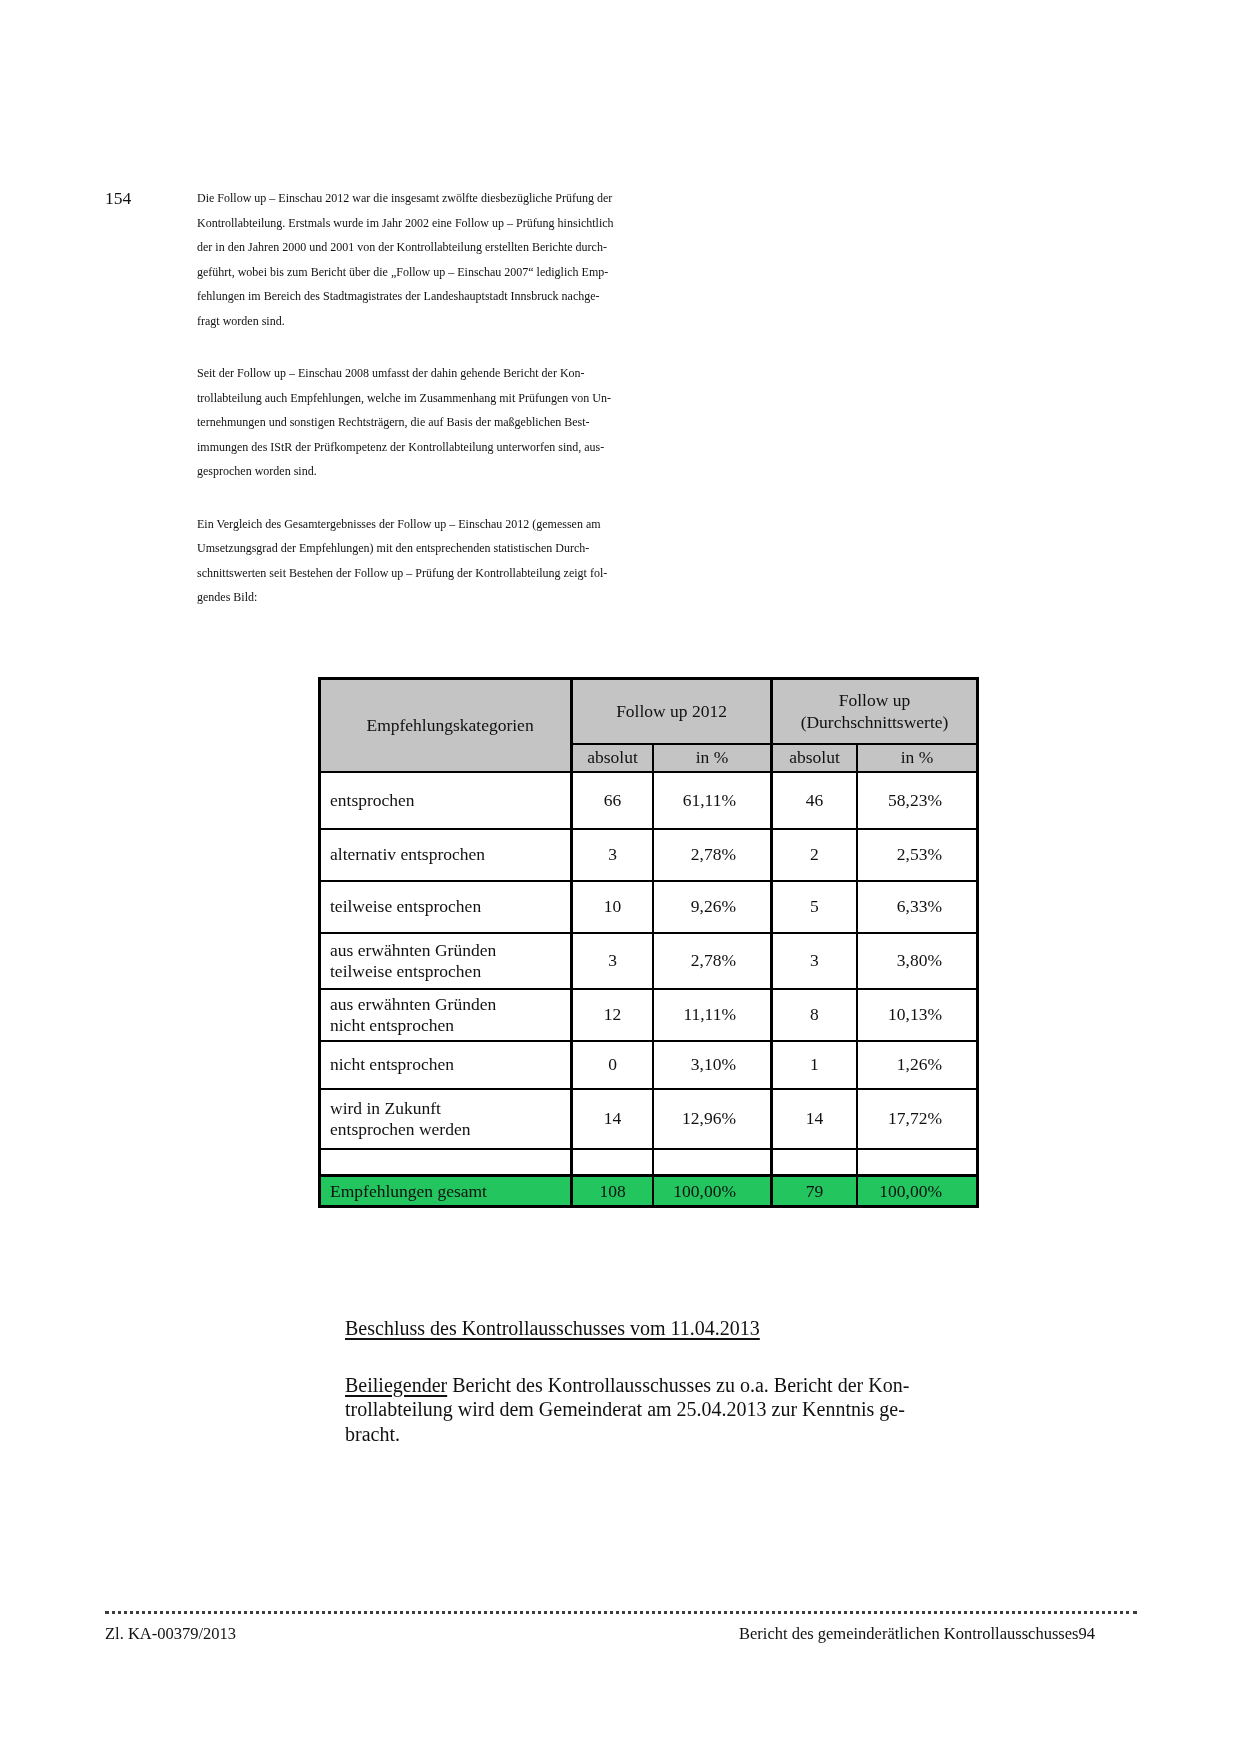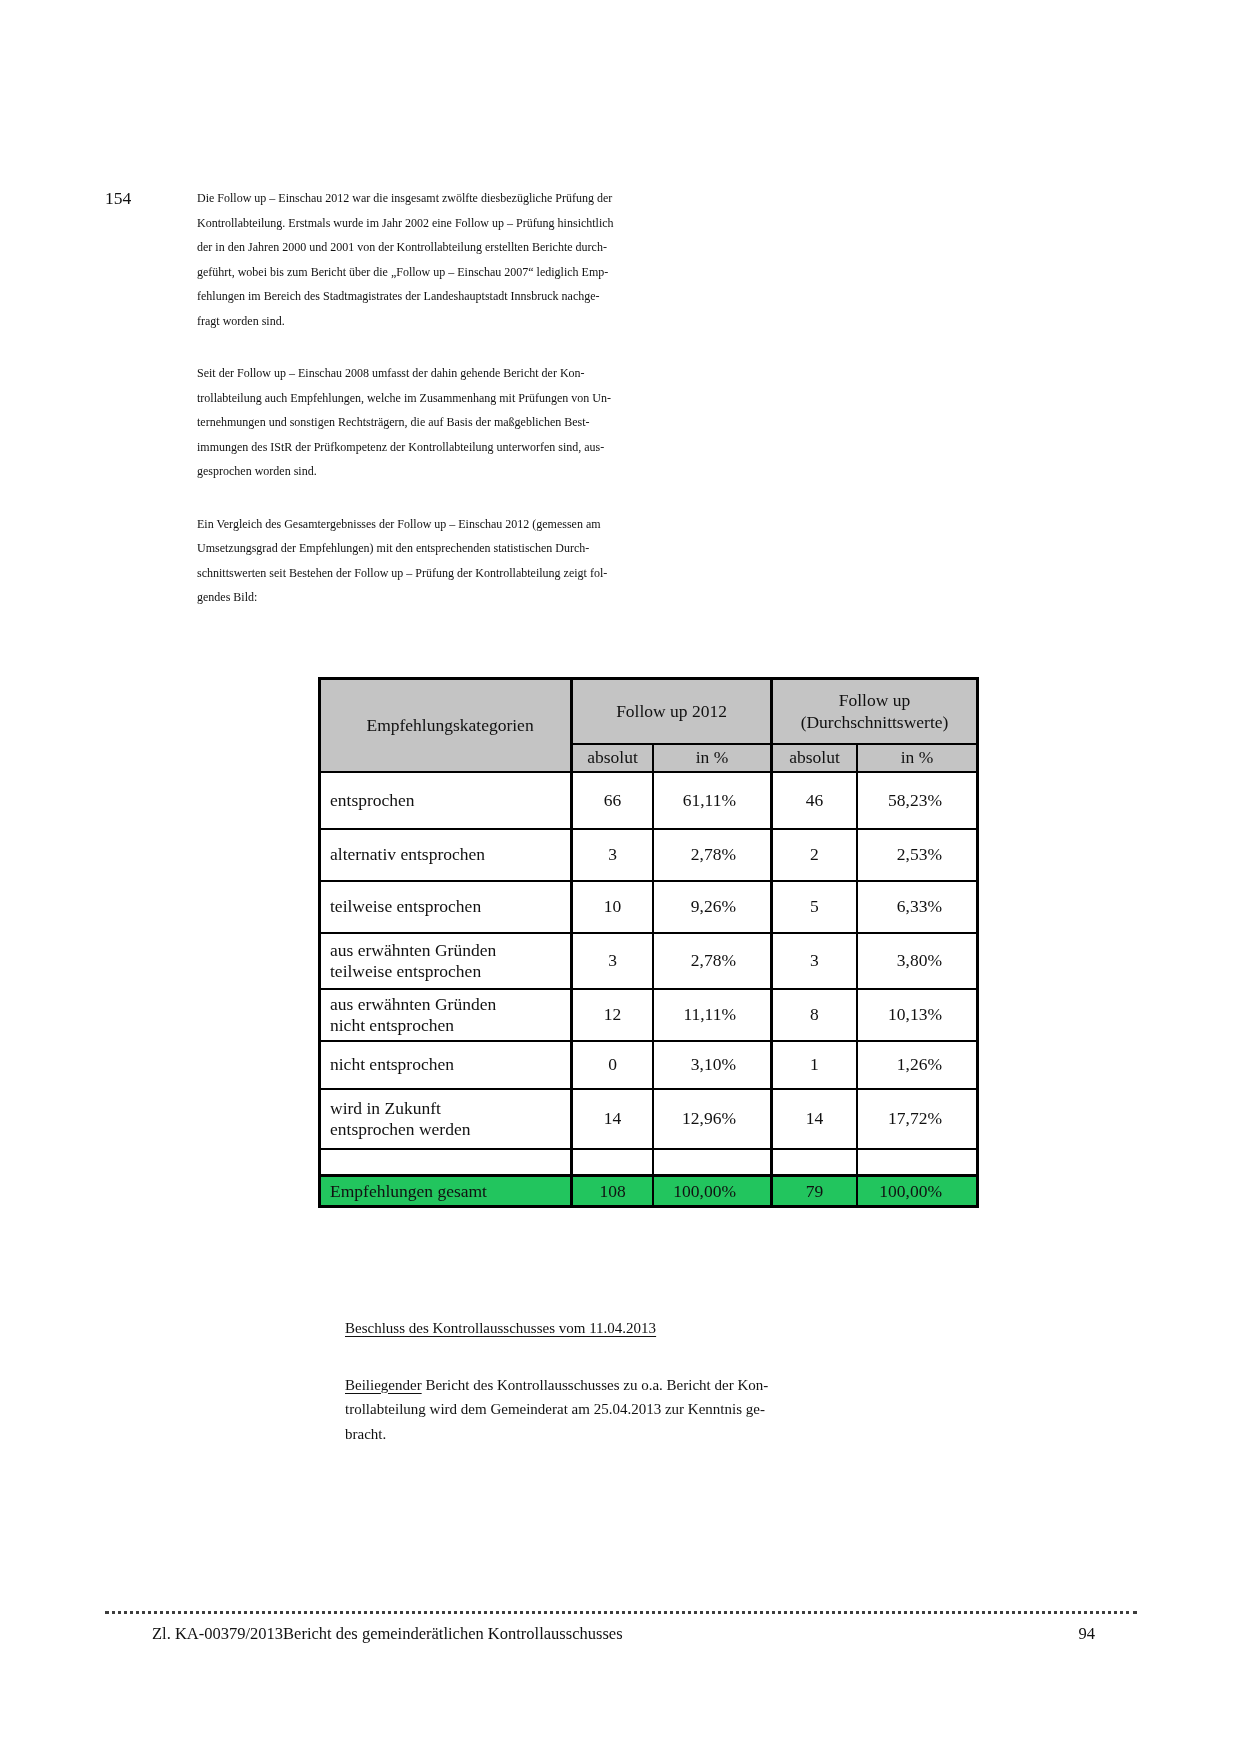--- a/index.html
+++ b/index.html
@@ -80,21 +80,21 @@
     background: #22c55e;
     border-top: 3px solid #000;
     border-bottom: 3px solid #000;
   }
   
   .decision {
     position: absolute;
     left: 345px;
     top: 1316px;
     width: 640px;
-    font-size: 15px;
+    font-size: 20px;
     line-height: 24.5px;
   }
   .decision-heading {
     text-decoration: underline;
     text-underline-offset: 3px;
     margin-bottom: 32px;
   }
   .decision-body { white-space: pre-line; }
   .uline { text-decoration: underline; text-underline-offset: 3px; }
   
@@ -108,22 +108,22 @@
   }
   .footer-row {
     position: absolute;
     left: 105px;
     top: 1624px;
     width: 990px;
     display: flex;
     align-items: baseline;
     font-size: 16.5px;
   }
-  .footer-row .f-left  { flex: 0 0 auto; margin-left: 47px; }
-  .footer-row .f-center { flex: 1 1 auto; text-align: left; }
+  .footer-row .f-left  { flex: 0 0 auto; }
+  .footer-row .f-center { flex: 1 1 auto; text-align: right; }
   .footer-row .f-right { flex: 0 0 auto; }
 </style>
 </head>
 <body>
 
 <div class="page">
 
   <div class="para-num">154</div>
 
   <div class="body-col">

